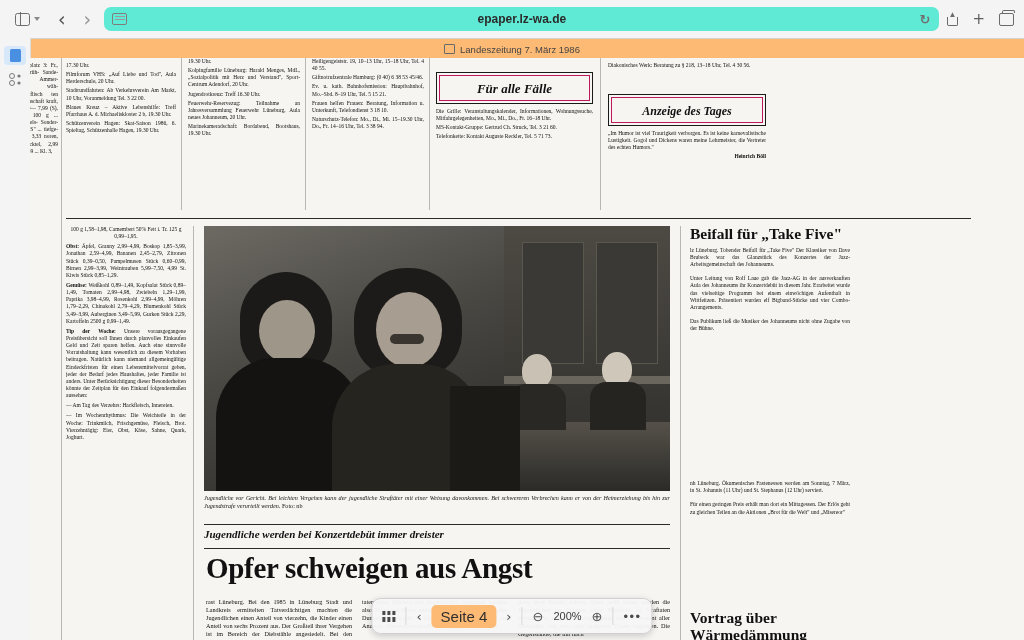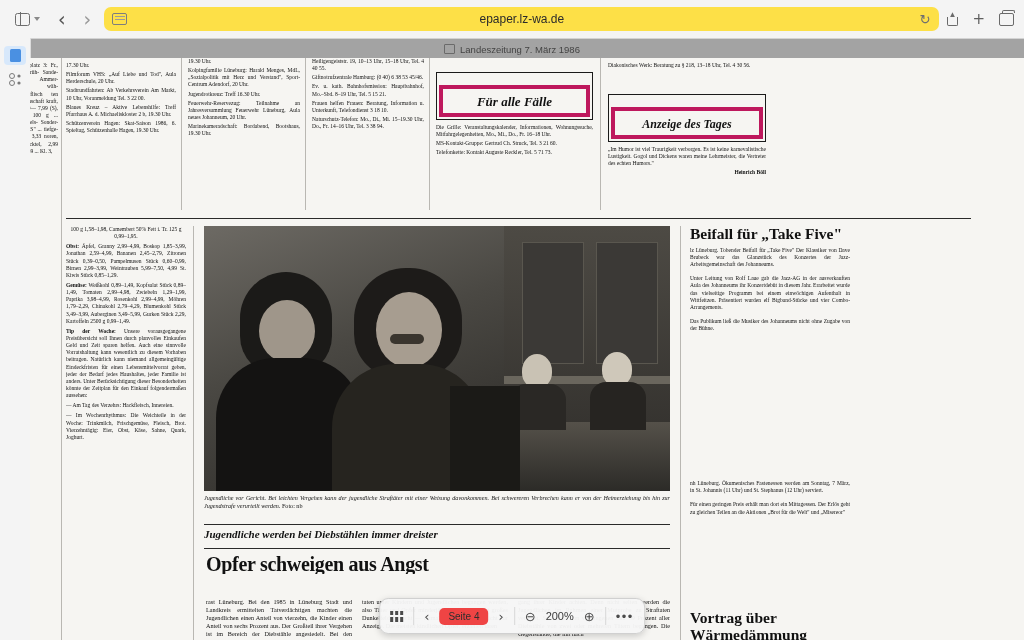--- a/index.html
+++ b/index.html
@@ -17,40 +17,40 @@
   .sidebar-toggle{
     display:flex;align-items:center;gap:4px;color:#5b5b5b;
     padding:2px 5px;border-radius:5px;
   }
   .sq{width:13px;height:11px;border:1.6px solid #6d6d6d;border-radius:2.5px;position:relative;}
   .sq:before{content:"";position:absolute;left:3.5px;top:-1.6px;bottom:-1.6px;width:1.6px;background:#6d6d6d;}
   .chev-dn{width:0;height:0;border-left:3.5px solid transparent;border-right:3.5px solid transparent;border-top:4.5px solid #8a8a8a;}
   .navbtn{color:#9a9a9a;font-size:19px;line-height:1;padding:0 5px;font-family:"DejaVu Sans",sans-serif;}
   .navbtn.active{color:#555;}
   .urlbar{
-    flex:1;height:24px;background:#fde047;border-radius:7px;
+    flex:1;height:24px;background:#5eead4;border-radius:7px;
     display:flex;align-items:center;justify-content:center;position:relative;
-    font-size:12px;color:#2b2b2b;
+    font-size:12px;color:#2b2b2b;font-weight:bold;
   }
   .urlbar .page-ico{
     position:absolute;left:8px;width:13px;height:10px;border:1.4px solid #7d7d7d;border-radius:2px;
   }
   .urlbar .page-ico:after{content:"";position:absolute;left:1.5px;right:1.5px;top:2px;height:1.2px;background:#9a9a9a;box-shadow:0 3px 0 #9a9a9a;}
   .reload{position:absolute;right:9px;color:#6f6f6f;font-size:13px;font-family:"DejaVu Sans",sans-serif;}
   .chrome-right{display:flex;align-items:center;gap:14px;color:#5f5f5f;}
   .ic{font-size:15px;font-family:"DejaVu Sans",sans-serif;line-height:1;}
   .share-ic{width:11px;height:13px;position:relative;}
   .share-ic:before{content:"";position:absolute;left:0;right:0;bottom:0;height:8px;border:1.5px solid #6a6a6a;border-top:none;border-radius:0 0 2px 2px;}
   .share-ic:after{content:"▲";position:absolute;left:1px;top:-3px;font-size:8px;color:#6a6a6a;}
   .tabs-ic{width:13px;height:11px;border:1.5px solid #6a6a6a;border-radius:2px;position:relative;}
   .tabs-ic:before{content:"";position:absolute;left:2px;top:-3.5px;width:11px;height:2px;border:1.5px solid #6a6a6a;border-bottom:none;border-radius:2px 2px 0 0;}
 
   
   .pagehead{
-    height:20px;background:#a3a3a3;border-bottom:1px solid #d9d9d9;
+    height:20px;background:#fdba74;border-bottom:1px solid #d9d9d9;
     display:flex;align-items:center;justify-content:center;gap:5px;
     font-family:"Liberation Sans",sans-serif;font-size:9.5px;color:#444;
   }
   .pagehead .bookico{width:9px;height:8px;border:1px solid #6a6a6a;border-radius:1px;}
 
   
   .leftrail{
     position:absolute;left:0;top:38px;width:30px;bottom:0;background:#f4f4f4;
     border-right:1px solid #dcdcdc;padding-top:6px;
   }
@@ -88,39 +88,39 @@
   
   .photo{
     position:absolute;background:#2a2a2a;overflow:hidden;
   }
   .photo .pbg{position:absolute;inset:0;background:
       linear-gradient(160deg,#6d6a64 0%,#4a4843 38%,#3a3834 62%,#2c2b27 100%);}
   .pf{position:absolute;}
   .caption{font-size:6.1px;line-height:1.3;font-style:italic;text-align:justify;}
 
   .headline-sm{font-size:11px;font-weight:bold;line-height:1.1;}
-  .headline-xl{font-size:20px;font-weight:bold;line-height:1.02;letter-spacing:-0.3px;}
+  .headline-xl{font-size:29px;font-weight:bold;line-height:1.02;letter-spacing:-0.3px;}
   .boxhead{font-family:"Liberation Serif",serif;font-weight:bold;}
 
   .ad-box{border:1px solid #1a1a1a;}
-  .ad-box-inner{border:4px solid #be185d;margin-top:10px;}
+  .ad-box-inner{border:1px solid #be185d;}
 
   .rtitle{font-size:15.5px;font-weight:bold;line-height:1.08;}
 
   
   .bottombar{
     position:absolute;left:50%;transform:translateX(-50%);bottom:6px;
     height:34px;background:rgba(246,246,246,0.96);border:1px solid #d0d0d0;
     border-radius:9px;display:flex;align-items:center;gap:10px;padding:0 10px;
     box-shadow:0 2px 7px rgba(0,0,0,.18);
     font-family:"Liberation Sans",sans-serif;font-size:11px;color:#3a3a3a;
   }
   .bb-ic{color:#4a4a4a;font-size:13px;font-family:"DejaVu Sans",sans-serif;}
   .bb-sep{width:1px;height:18px;background:#d8d8d8;}
-  .bb-pill{background:#ef4444;border-radius:5px;padding:3px 9px;font-size:10px;color:#2f2f2f;}
+  .bb-pill{background:#fdba74;border-radius:5px;padding:3px 9px;font-size:15px;color:#2f2f2f;}
   .bb-dots{letter-spacing:1.5px;font-size:13px;color:#4a4a4a;}
   .grid-ic{width:13px;height:11px;display:grid;grid-template-columns:1fr 1fr 1fr;grid-template-rows:1fr 1fr;gap:1.5px;}
   .grid-ic i{background:#4a4a4a;display:block;}
 </style>
 </head>
 <body>
 
 <div class="chrome">
   <div class="sidebar-toggle">
     <span class="sq"></span>
@@ -250,21 +250,21 @@
     <div class="pf" style="left:186px;top:108px;width:34px;height:10px;border-radius:5px;background:#3a352e;"></div>
     <div class="pf" style="left:128px;top:138px;width:152px;height:127px;border-radius:64px 64px 0 0;background:#26241f;"></div>
     <div class="pf" style="left:246px;top:160px;width:70px;height:105px;background:#1b1a17;"></div>
   </div>
   <div class="colblock caption" style="left:188px;top:437px;width:466px;">
     <span>Jugendliche vor Gericht. Bei leichten Vergehen kann der jugendliche Straftäter mit einer Weisung davonkommen. Bei schwereren Verbrechen kann er von der Heimerziehung bis hin zur Jugendstrafe verurteilt werden.</span>
     <span style="font-style:normal;">Foto: nb</span>
   </div>
 
   <div class="rule-h" style="left:188px;top:466px;width:466px;"></div>
-  <div class="colblock headline-sm" style="left:188px;top:470px;width:466px;font-style:italic;">Jugendliche werden bei Diebstählen immer dreister</div>
+  <div class="colblock headline-sm" style="left:188px;top:470px;width:466px;font-style:italic;">Jugendliche werden bei Konzertdebüt immer dreister</div>
   <div class="rule-h" style="left:188px;top:490px;width:466px;"></div>
   <div class="colblock headline-xl" style="left:190px;top:496px;width:466px;">Opfer schweigen aus Angst</div>
 
   <div class="colblock tiny" style="left:190px;top:540px;width:146px;height:42px;font-size:6.2px;">
     <span>rast Lüneburg. Bei den 1985 in Lüneburg Stadt und Landkreis ermittelten Tatverdächtigen machten die Jugendlichen einen Anteil von vierzehn, die Kinder einen Anteil von sechs Prozent aus. Der Großteil ihrer Vergehen ist im Bereich der Diebstähle angesiedelt. Bei den Ladendiebstählen</span>
   </div>
   <div class="colblock tiny" style="left:346px;top:540px;width:146px;height:42px;font-size:6.2px;">
     <span>taten unter Kindern und Jugendlichen begangen werden, also Täter und Opfer minderjährig sind, ein recht großes Dunkelfeld herrscht — oftmals kommt es hier nicht zur Anzeige. Die meisten kindlichen Opfer, erzählen ihren</span>
   </div>
   <div class="colblock tiny" style="left:502px;top:540px;width:152px;height:42px;font-size:6.2px;">

